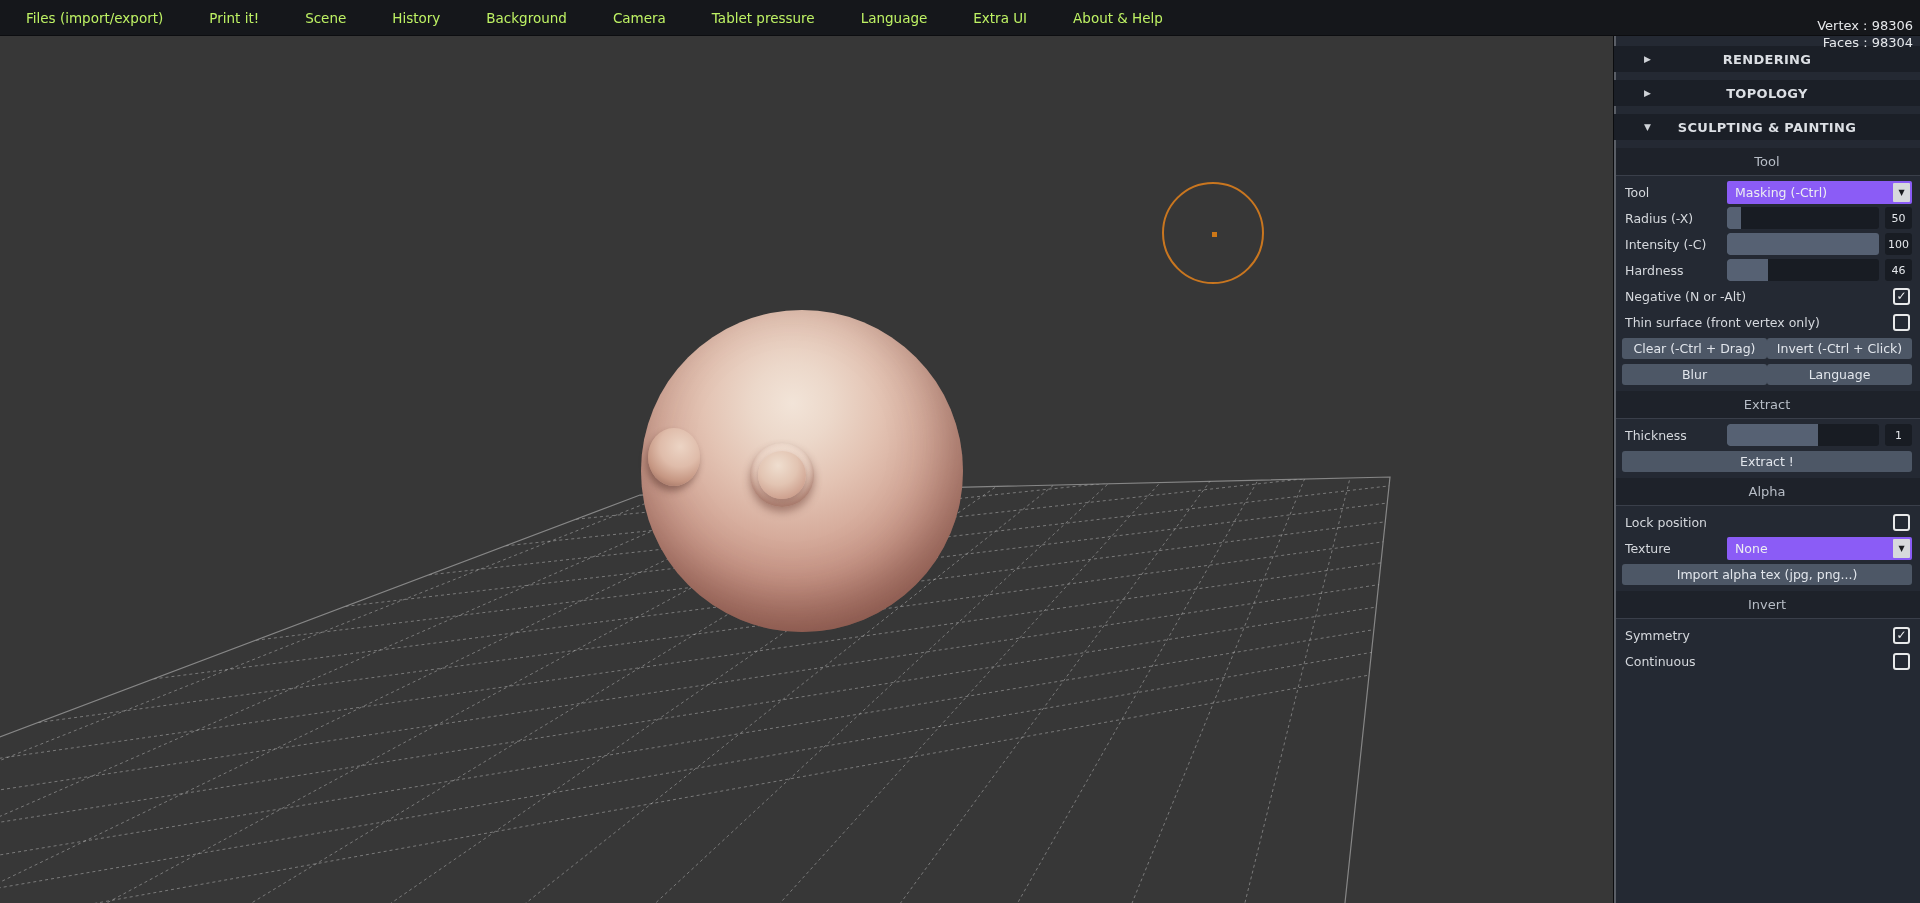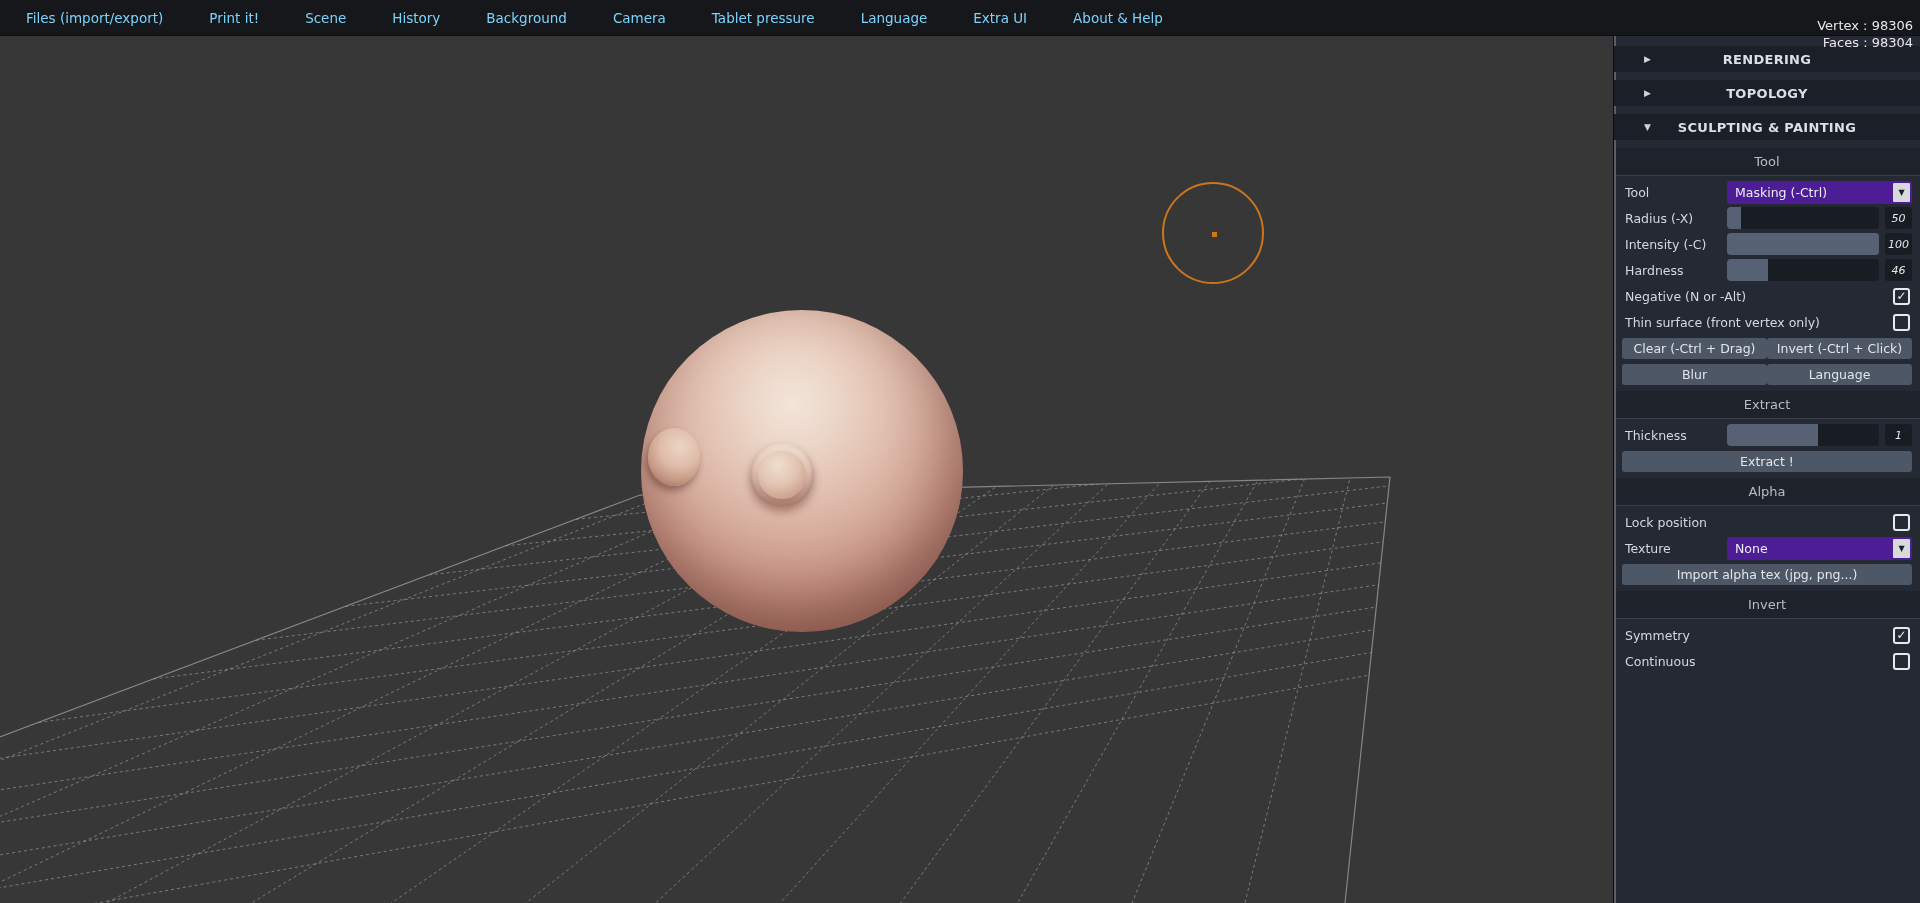--- a/index.html
+++ b/index.html
@@ -10,21 +10,21 @@
     -webkit-font-smoothing:antialiased;
   }
 
   
   .menubar {
     position:absolute; top:0; left:0; width:1920px; height:36px;
     background:#15171b; display:flex; align-items:center; z-index:20;
     border-bottom:1px solid #0c0d10;
   }
   .menu-item {
-    color:#7dd3fc; font-size:13.5px; padding:12px 23px; height:36px;
+    color:#bef264; font-size:13.5px; padding:12px 23px; height:36px;
     display:flex; align-items:center; cursor:pointer; white-space:nowrap;
   }
   .menu-item:first-child { padding-left:26px; }
   .stats {
     position:absolute; top:18px; right:7px; text-align:right;
     color:#e6e8eb; font-size:13px; line-height:16.5px; z-index:21;
   }
 
   
   .viewport {
@@ -93,39 +93,39 @@
     color:#b7bdc6; font-size:13px; border-bottom:1px solid #3a3f4a;
     margin:6px 0 5px 0;
   }
   .row {
     display:flex; align-items:center; height:22px; margin:4px 8px;
     font-size:12.5px;
   }
   .row-label { flex:1; color:#d5d8dd; padding-left:3px; white-space:nowrap; }
 
   .select {
-    width:185px; height:23px; background:#4c1d95; border-radius:2px;
+    width:185px; height:23px; background:#8b5cf6; border-radius:2px;
     display:flex; align-items:center; cursor:pointer;
   }
   .select-value { flex:1; padding-left:8px; font-size:12.5px; color:#eceef2; }
   .select-arrow {
     width:17px; height:19px; margin-right:2px; background:#d7d9dc;
     color:#1a1c20; font-size:8px; display:flex; align-items:center;
     justify-content:center; border-radius:1px;
   }
 
   .slider {
     width:152px; height:22px; background:#181c23; border-radius:3px;
     overflow:hidden; margin-right:6px; cursor:pointer;
   }
   .slider-fill { height:100%; background:#57617250; background:#566173; border-radius:3px 0 0 3px; }
   .value-box {
     width:27px; height:22px; background:#181c23; border-radius:3px;
     color:#e4e7eb; font-size:11px; display:flex; align-items:center;
-    justify-content:center; cursor:text;font-style:italic;
+    justify-content:center; cursor:text;
   }
 
   .checkbox {
     width:17px; height:17px; border:2px solid #e8e9ea; border-radius:3px;
     display:flex; align-items:center; justify-content:center;
     color:#f2f3f4; font-size:12px; font-weight:bold; cursor:pointer;
     margin-right:2px;
   }
   .check-glyph { line-height:1; }
 

